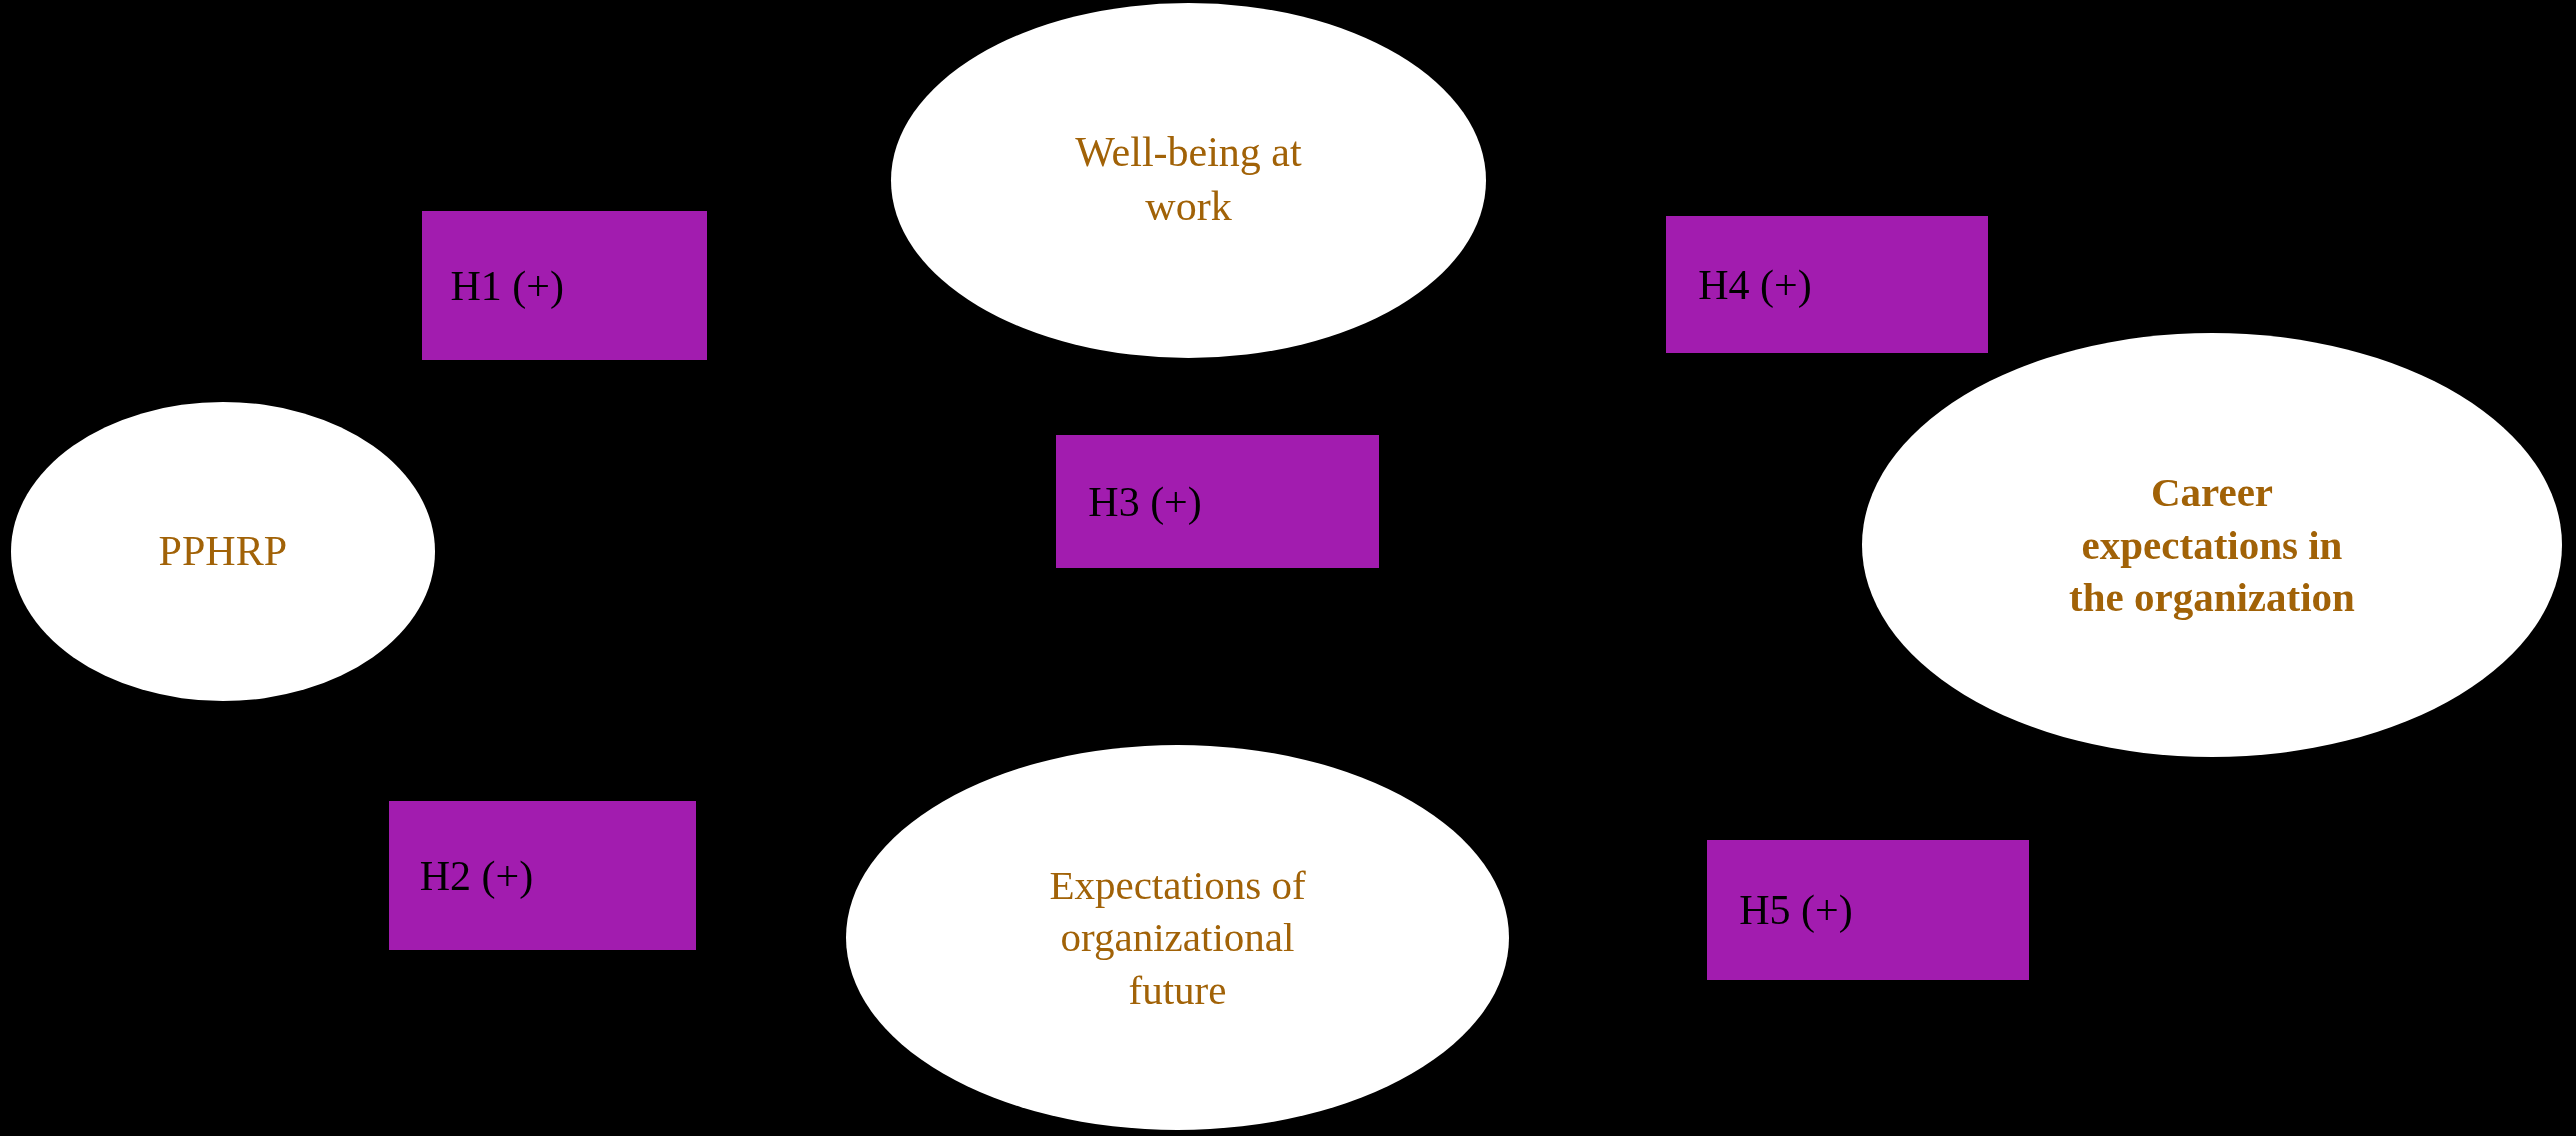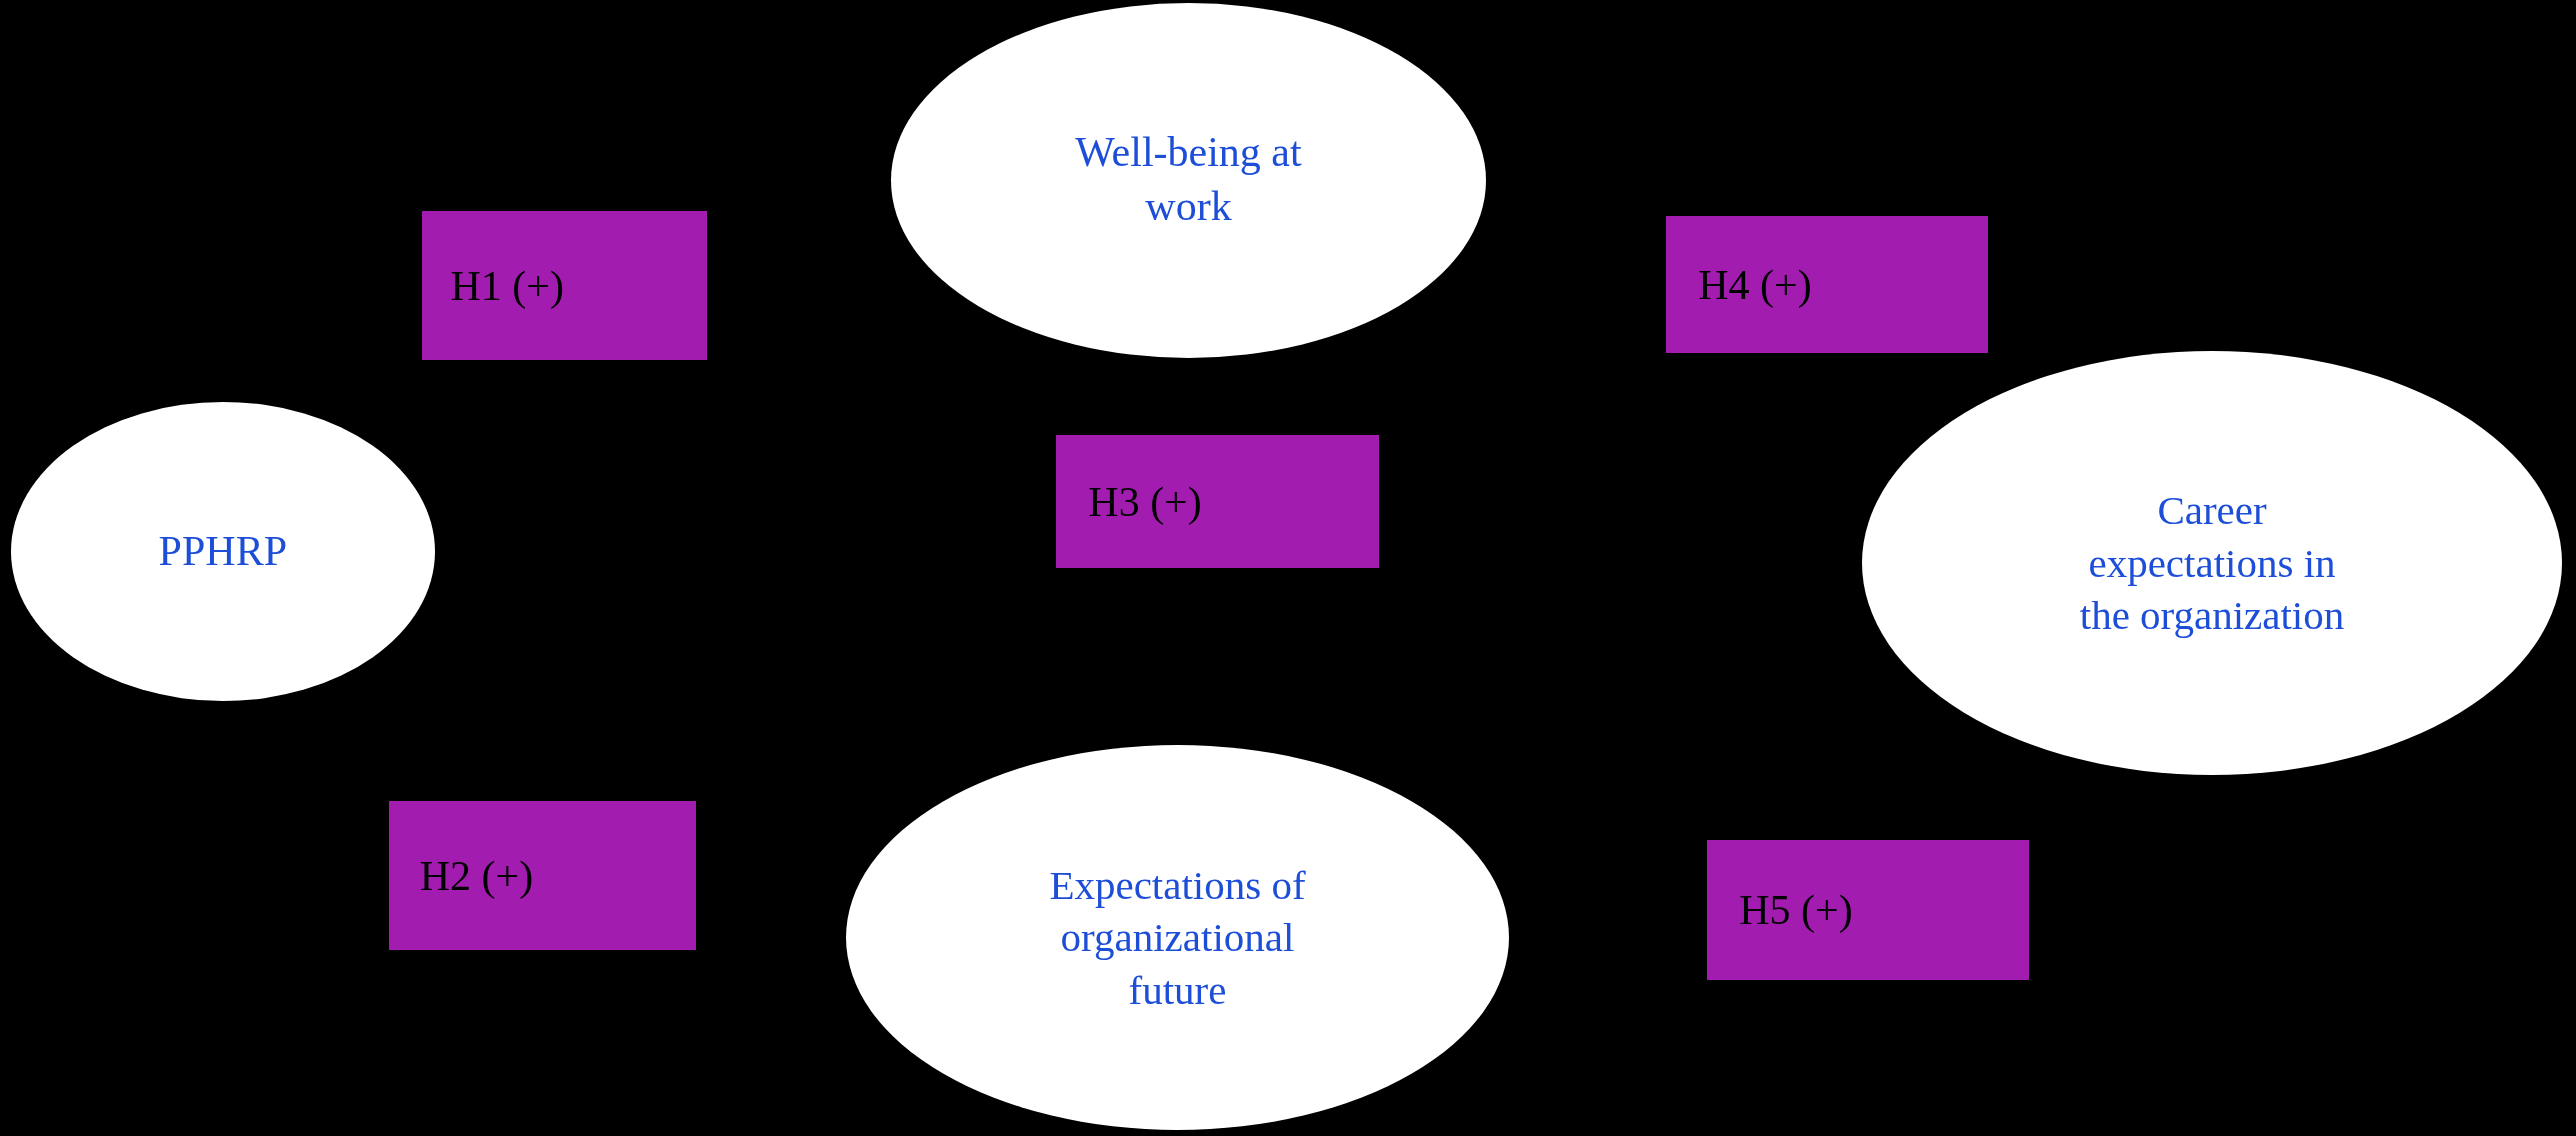--- a/index.html
+++ b/index.html
@@ -20,21 +20,21 @@
     position: absolute;
     background: #ffffff;
     border-radius: 50%;
     display: flex;
     align-items: center;
     justify-content: center;
     text-align: center;
     box-sizing: border-box;
   }
   .node-ellipse .node-label {
-    color: #1d4ed8;
+    color: #a16207;
     font-size: 42px;
     line-height: 1.28;
     padding: 0 8%;
     white-space: pre-line;
     font-family: "Liberation Serif", "DejaVu Serif", serif;
   }
   .hypothesis-box {
     position: absolute;
     background: #a21caf;
     display: flex;
@@ -47,21 +47,21 @@
     font-size: 42px;
     line-height: 1;
     padding-left: 10%;
     white-space: nowrap;
     font-family: "Liberation Serif", "DejaVu Serif", serif;
   }
 
   
   #ellipse-pphrp        { left: 10.8px;   top: 402px;  width: 424px;  height: 299px; }
   #ellipse-wellbeing    { left: 891px; top: 2.7px;    width: 595px;  height: 355px; }
-  #ellipse-career       { left: 1862px; top: 351px;  width: 700px; height: 424px; }
+  #ellipse-career       { left: 1862px; top: 333px;  width: 700px; height: 424px; font-weight: bold; }
   #ellipse-expectations { left: 846px; top: 745px; width: 663px;  height: 385px; }
 
   
   #box-h1 { left: 422px;  top: 211px;  width: 285px; height: 149px; }
   #box-h2 { left: 389px;  top: 801px; width: 307px; height: 149px; }
   #box-h3 { left: 1056px; top: 435px;  width: 323px; height: 133px; }
   #box-h4 { left: 1666px; top: 216px;  width: 322px; height: 137px; }
   #box-h5 { left: 1707px; top: 840px; width: 322px; height: 140px; }
 
   #ellipse-wellbeing    .node-label { font-size: 42px; }

